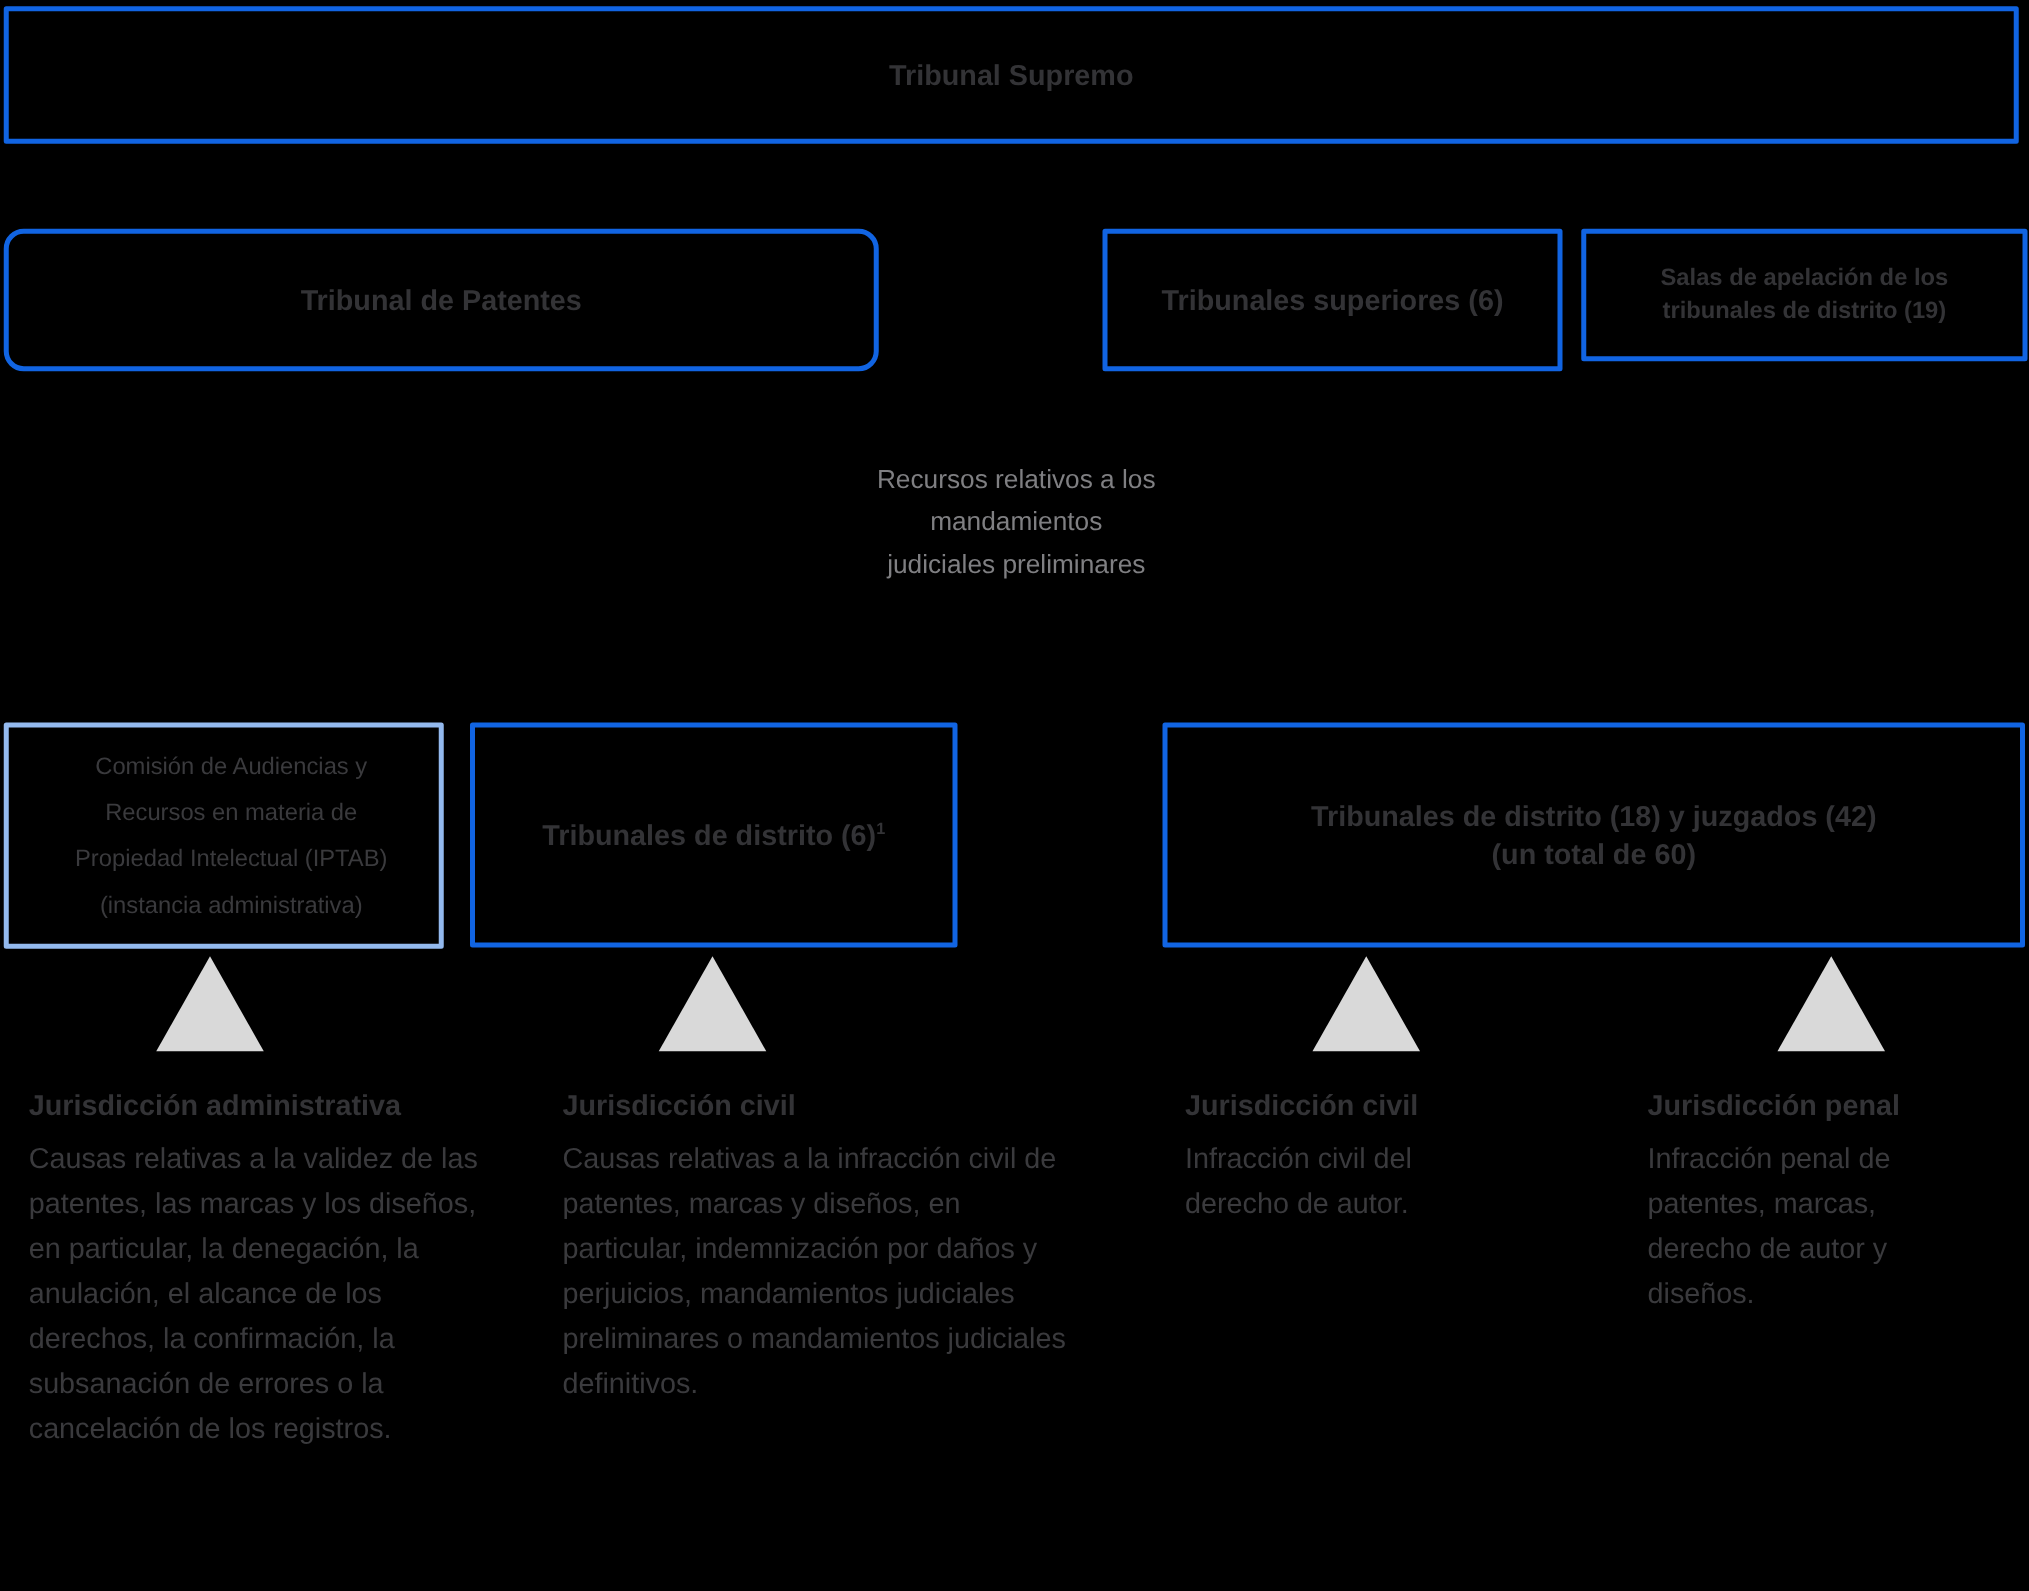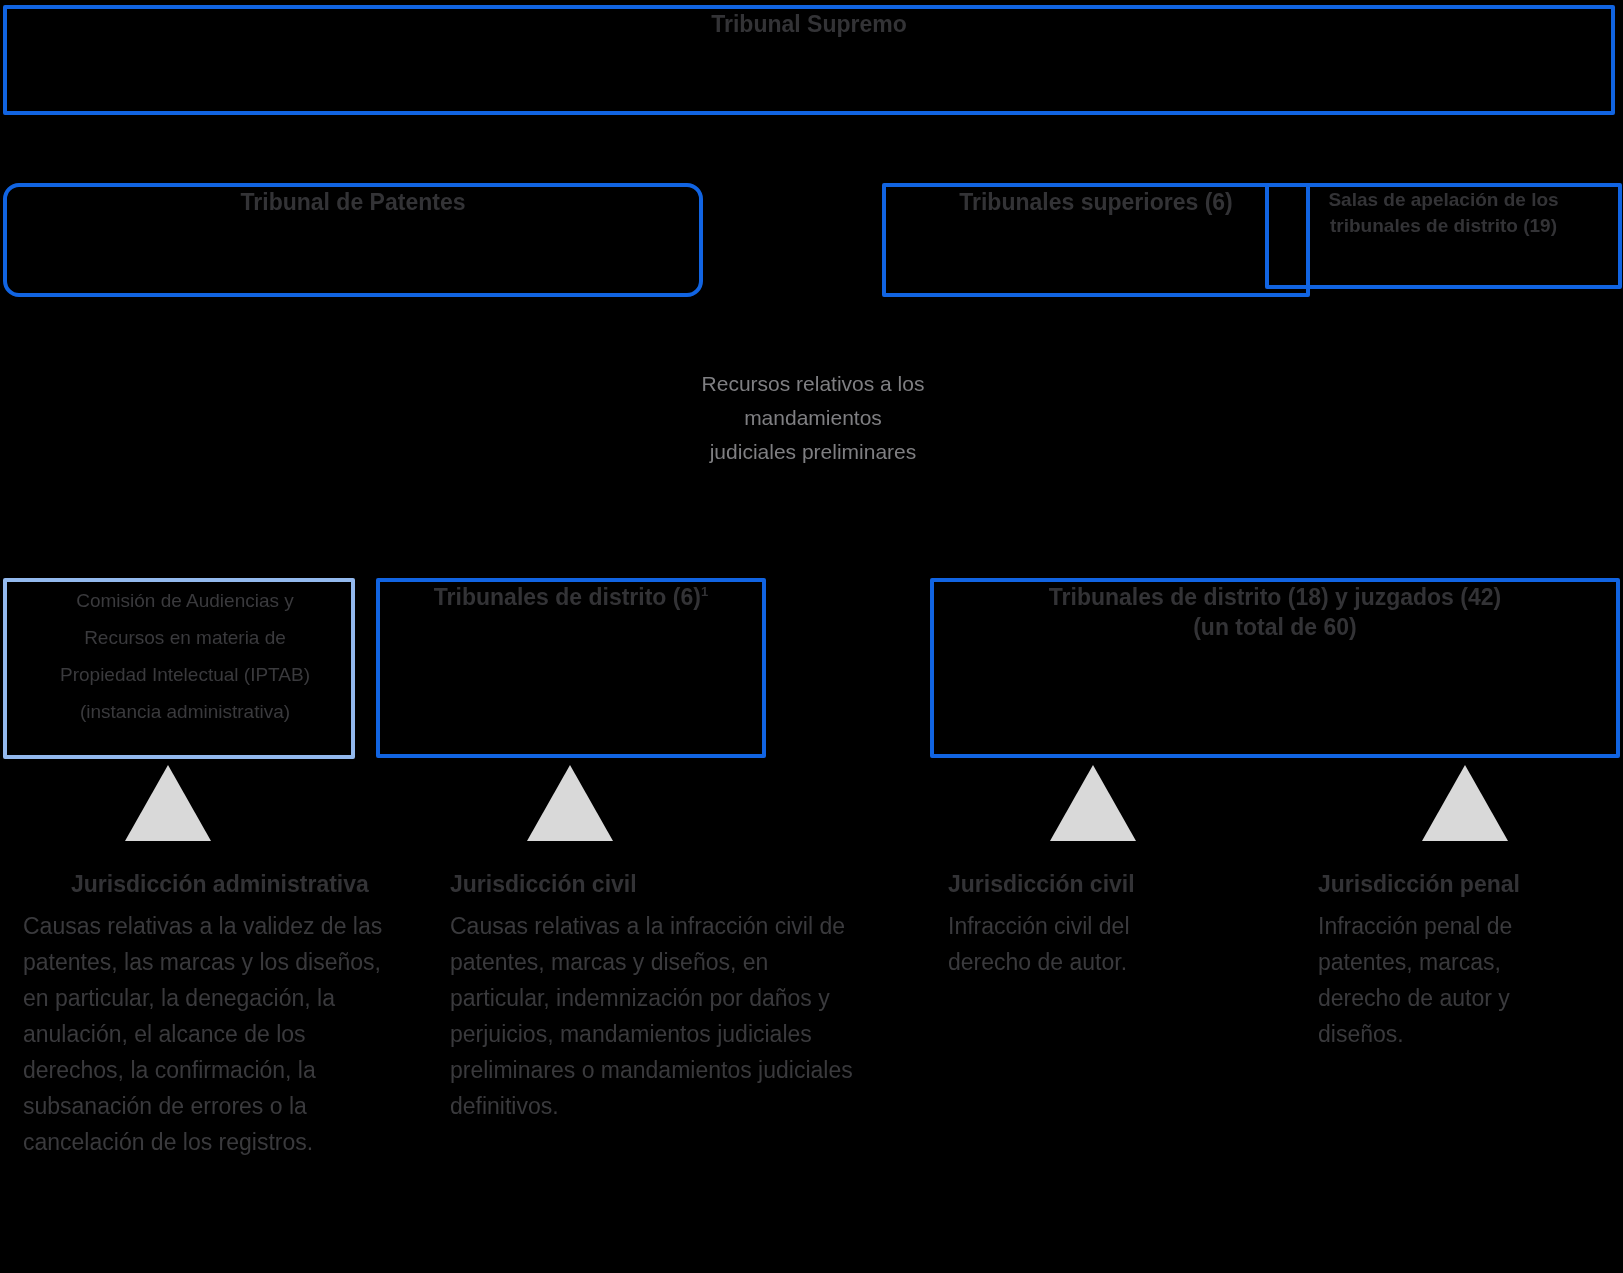--- a/index.html
+++ b/index.html
@@ -15,21 +15,21 @@
   html,body{background:var(--background);}
   body{
     font-family:"Liberation Sans","DejaVu Sans",sans-serif;
     width:1623px;height:1273px;position:relative;overflow:hidden;
   }
   .canvas{position:absolute;inset:0;}
   .box{
     position:absolute;
     border:4px solid var(--border-blue);
     border-radius:2px;
-    display:flex;align-items:flex-start;justify-content:center;
+    display:flex;align-items:center;justify-content:center;
     text-align:center;
     color:var(--title-text);
   }
   .box.light{border-color:var(--border-light-blue);padding-left:12px;}
   .box-title{
     font-weight:bold;font-size:23px;line-height:30px;color:var(--title-text);
     padding:0 14px;
   }
   .box-title.small{font-size:19px;line-height:26px;}
   .box-text{
@@ -62,21 +62,21 @@
 <div class="canvas">
 
   <div class="box" style="left:3px;top:5px;width:1612px;height:110px;">
     <div class="box-title">Tribunal Supremo</div>
   </div>
 
   <div class="box" style="left:3px;top:183px;width:700px;height:114px;border-radius:16px;">
     <div class="box-title">Tribunal de Patentes</div>
   </div>
 
-  <div class="box" style="left:882px;top:183px;width:428px;height:114px;">
+  <div class="box" style="left:882px;top:183px;width:368px;height:114px;">
     <div class="box-title">Tribunales superiores (6)</div>
   </div>
 
   <div class="box" style="left:1265px;top:183px;width:357px;height:106px;">
     <div class="box-title small">Salas de apelación de los tribunales de distrito (19)</div>
   </div>
 
   <div class="note">
     <div>Recursos relativos a los</div>
     <div>mandamientos</div>
@@ -103,21 +103,21 @@
       <div>Tribunales de distrito (18) y juzgados (42)</div>
       <div>(un total de 60)</div>
     </div>
   </div>
 
   <div class="triangle" style="left:125px;"></div>
   <div class="triangle" style="left:527px;"></div>
   <div class="triangle" style="left:1050px;"></div>
   <div class="triangle" style="left:1422px;"></div>
 
-  <div class="juris-heading" style="left:23px;width:380px;margin-left:48px;">Jurisdicción administrativa</div>
+  <div class="juris-heading" style="left:23px;width:380px;">Jurisdicción administrativa</div>
   <div class="juris-body" style="left:23px;width:380px;">Causas relativas a la validez de las patentes, las marcas y los diseños, en particular, la denegación, la anulación, el alcance de los derechos, la confirmación, la subsanación de errores o la cancelación de los registros.</div>
 
   <div class="juris-heading" style="left:450px;width:420px;">Jurisdicción civil</div>
   <div class="juris-body" style="left:450px;width:420px;">Causas relativas a la infracción civil de patentes, marcas y diseños, en particular, indemnización por daños y perjuicios, mandamientos judiciales preliminares o mandamientos judiciales definitivos.</div>
 
   <div class="juris-heading" style="left:948px;width:260px;">Jurisdicción civil</div>
   <div class="juris-body" style="left:948px;width:250px;">Infracción civil del derecho de autor.</div>
 
   <div class="juris-heading" style="left:1318px;width:280px;">Jurisdicción penal</div>
   <div class="juris-body" style="left:1318px;width:260px;">Infracción penal de patentes, marcas, derecho de autor y diseños.</div>

